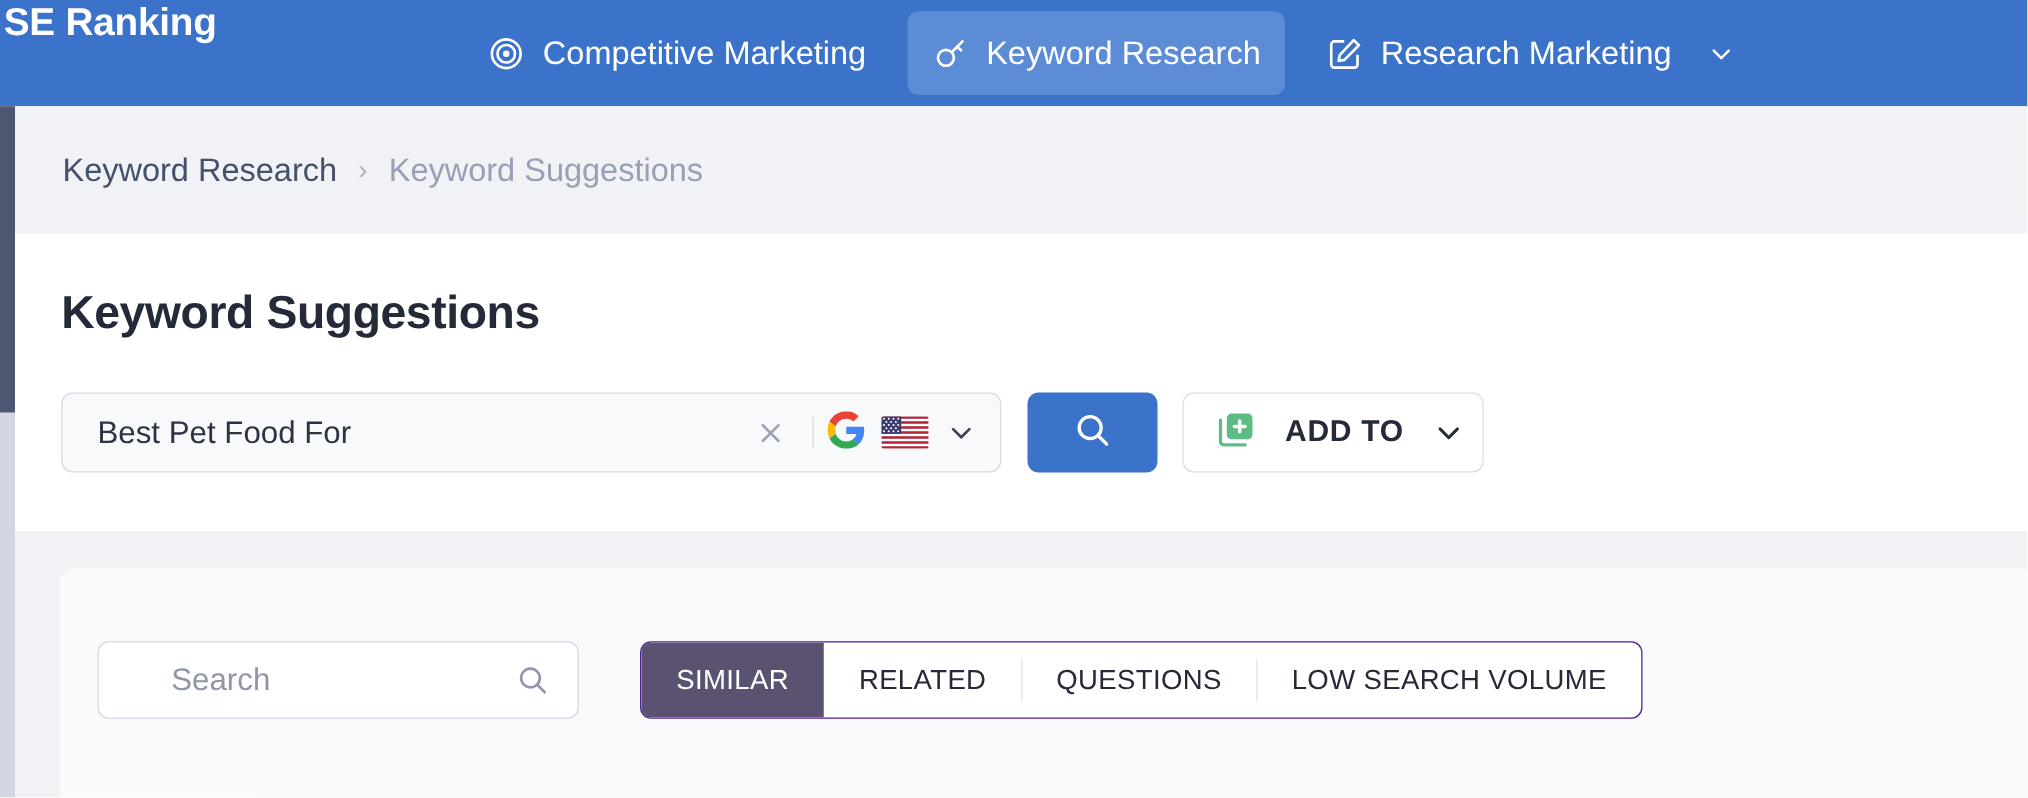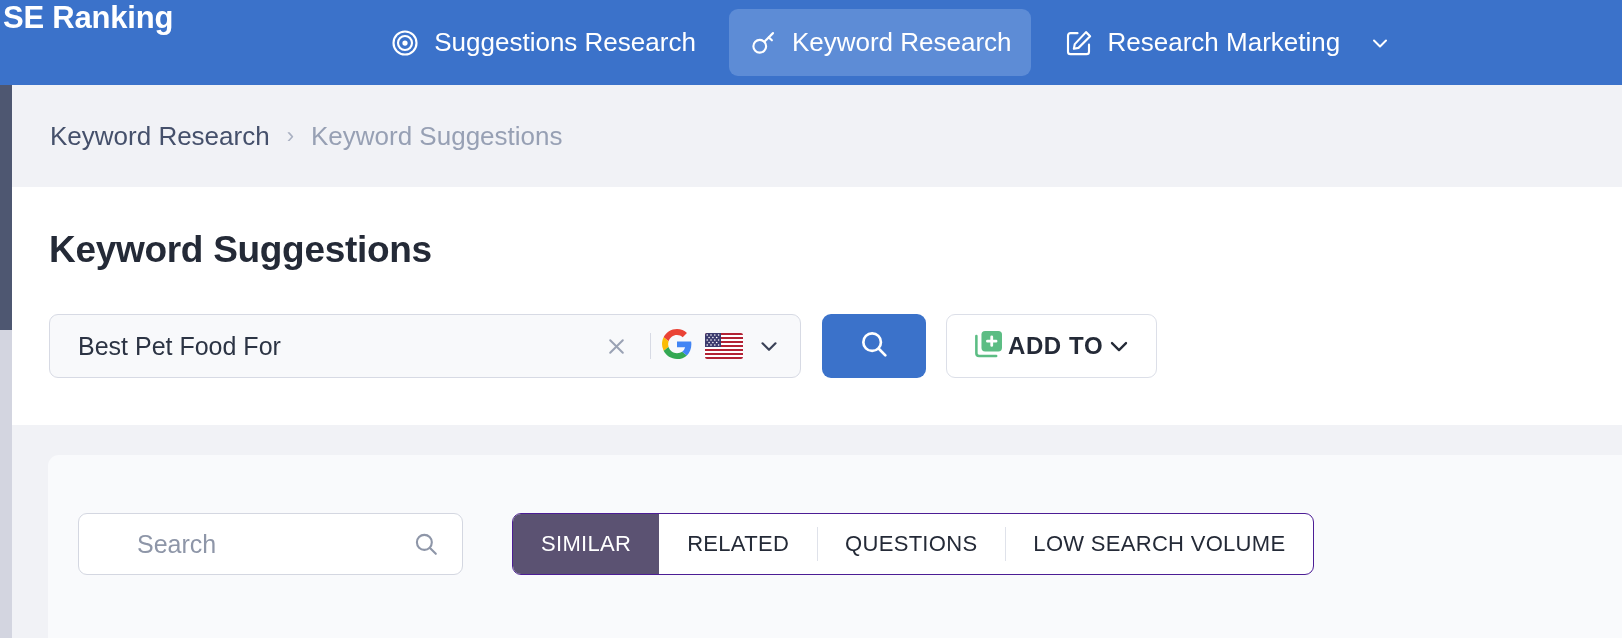--- a/index.html
+++ b/index.html
@@ -106,22 +106,22 @@
 
   .go-btn {
     width: 104px; height: 64px; margin-left: 21px;
     background: #3b72ca; border-radius: 9px;
     display: flex; align-items: center; justify-content: center;
     cursor: pointer; flex: 0 0 auto;
   }
   .addto-btn {
     height: 64px; margin-left: 20px;
     background: #ffffff; border: 1px solid #dcdfe8; border-radius: 9px;
-    display: flex; align-items: center; gap: 2px;
-    padding: 0 23px 0 25px; cursor: pointer; flex: 0 0 auto;
+    display: flex; align-items: center; gap: 22px;
+    padding: 0 13px 0 25px; cursor: pointer; flex: 0 0 auto;
   }
   .addto-label { font-size: 24px; font-weight: 700; color: #242a37; letter-spacing: 0.6px; white-space: nowrap; }
 
   
   .body-gray {
     position: absolute; left: 12px; top: 425px;
     width: 1610px; height: 213px;
     background: #f1f2f6;
   }
   .card {
@@ -178,21 +178,21 @@
 
 
       <div class="nav-item">
         <span class="nav-ico">
           <svg width="30" height="30" viewBox="0 0 24 24" fill="none" stroke="#ffffff" stroke-width="1.7">
             <circle cx="12" cy="12" r="9.2"></circle>
             <circle cx="12" cy="12" r="5.6"></circle>
             <circle cx="12" cy="12" r="2.1" fill="#ffffff" stroke="none"></circle>
           </svg>
         </span>
-        <span>Suggestions Research</span>
+        <span>Competitive Marketing</span>
       </div>
 
       <div class="nav-item active">
         <span class="nav-ico">
           <svg width="30" height="30" viewBox="0 0 24 24" fill="none" stroke="#ffffff" stroke-width="1.7" stroke-linecap="round">
             <circle cx="9.4" cy="14.6" r="5.1"></circle>
             <path d="M13.1 11 20 4.1"></path>
             <path d="M16.6 7.5l2.5 2.3"></path>
           </svg>
         </span>

